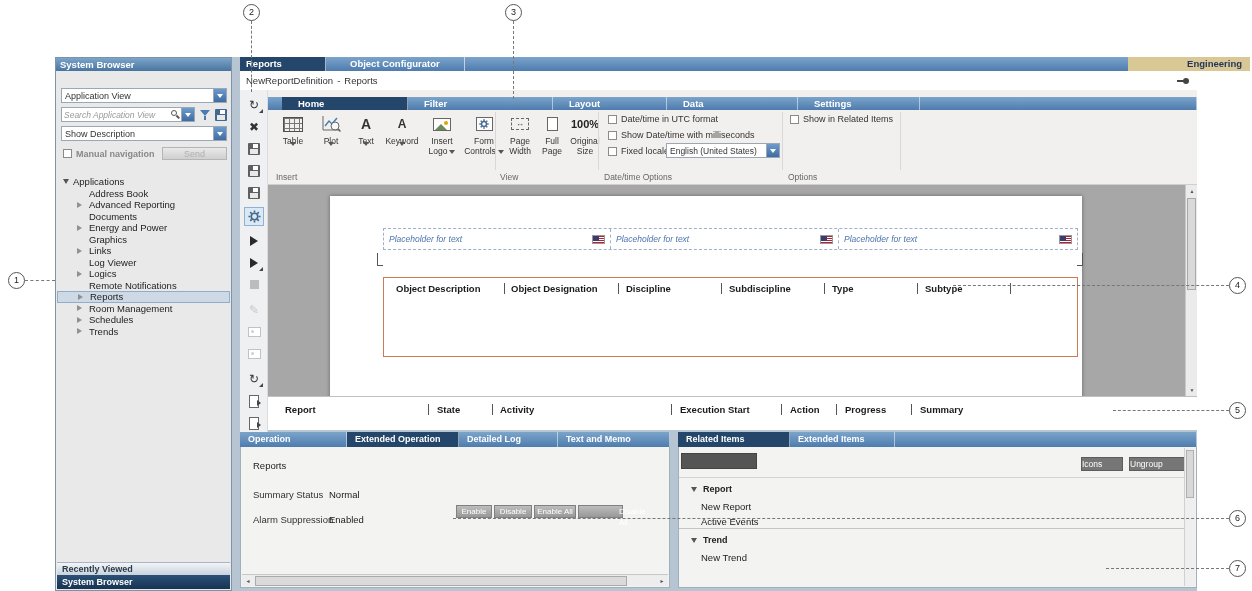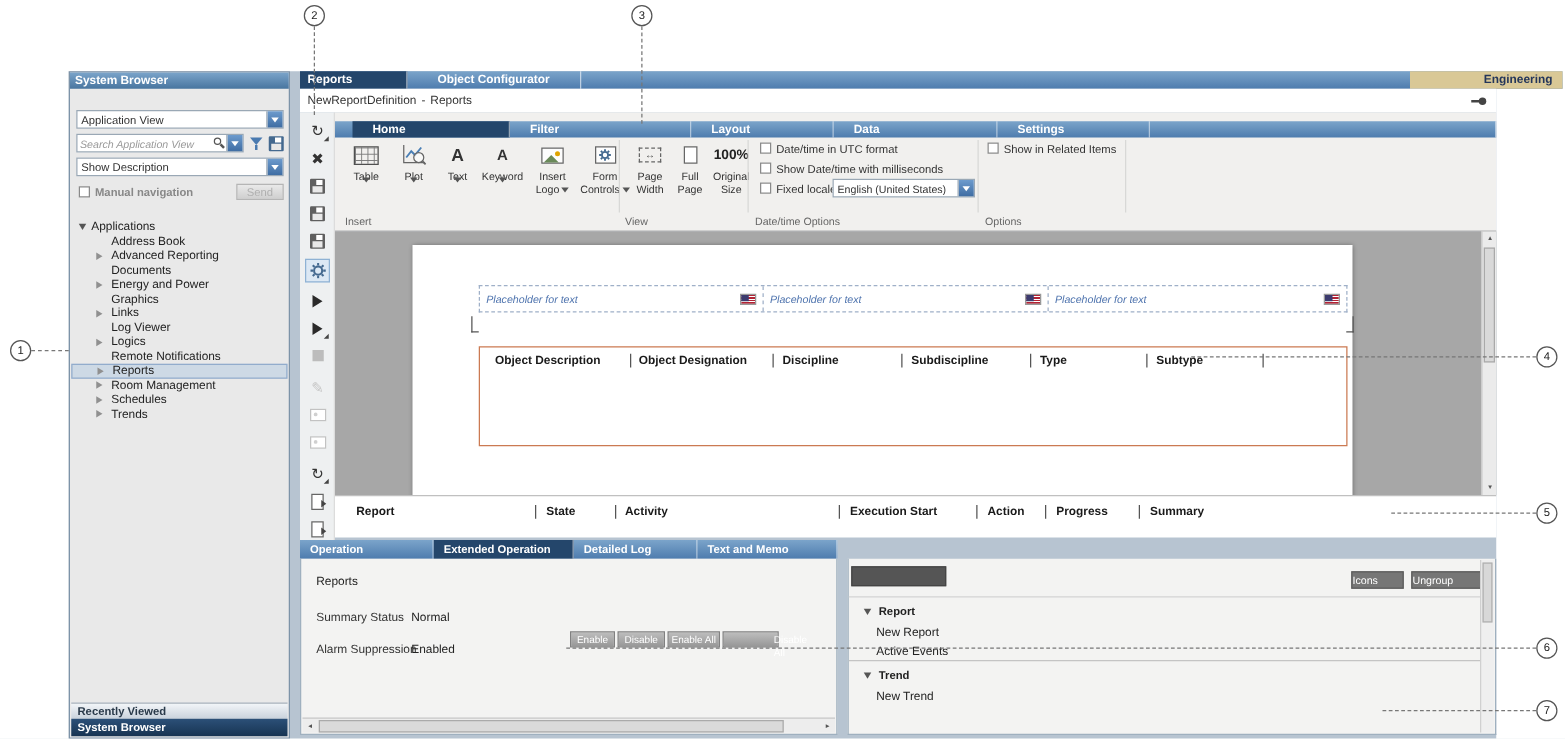--- a/index.html
+++ b/index.html
@@ -34,21 +34,21 @@
   .funnel { width: 12px; height: 12px; flex: none; display: flex; flex-direction: column; align-items: center; padding-top: 1px; }
   .funnel-top { width: 0; height: 0; border-left: 5px solid transparent; border-right: 5px solid transparent; border-top: 6px solid #4a7ab0; }
   .funnel-stem { width: 2px; height: 4px; background: #4a7ab0; }
   .floppy { position: relative; width: 12px; height: 12px; background: #5f5f5f; border-radius: 1px; flex: none; }
   .floppy-blue { background: #44698f; }
   .f-top { position: absolute; top: 1px; right: 2px; width: 5px; height: 4px; background: #fff; }
   .f-bottom { position: absolute; bottom: 1px; left: 2px; width: 8px; height: 5px; background: #e8e8e8; }
   .sb-manual-row { position: absolute; left: 7px; top: 89px; width: 164px; display: flex; align-items: center; gap: 4px; }
   .cb { width: 9px; height: 9px; background: #fff; border: 1px solid #8a8a8a; flex: none; }
   .sb-manual-label { color: #888; font-size: 9px; font-weight: bold; }
-  .send-btn { margin-left: auto; width: 38px; height: 13px; line-height: 12px; text-align: center;
+  .send-btn { margin-left: auto; width: 65px; height: 13px; line-height: 12px; text-align: center;
               background: linear-gradient(#e9e9e9, #cfcfcf); border: 1px solid #b5b5b5; color: #b0b0b0; font-size: 9px; }
   .tree { position: absolute; left: 1px; right: 1px; top: 118px; font-size: 9.5px; }
   .tree-row { height: 11.5px; display: flex; align-items: center; }
   .tree-root { padding-left: 6px; gap: 4px; }
   .tree-item { padding-left: 20px; }
   .arrow-slot { width: 12px; display: flex; align-items: center; flex: none; }
   .tri-down-dark { width: 0; height: 0; border-left: 3.5px solid transparent; border-right: 3.5px solid transparent; border-top: 5px solid #555; }
   .tri-right-gray { width: 0; height: 0; border-top: 3.5px solid transparent; border-bottom: 3.5px solid transparent; border-left: 5px solid #909090; }
   .tree-item.selected { background: #cdd9e5; border: 1px solid #92accc; }
   .sb-recent { position: absolute; left: 1px; right: 1px; bottom: 15px; height: 13px; line-height: 12px; padding-left: 5px;
@@ -122,21 +122,21 @@
   .letterA-small { font-size: 12px; }
   .logo-ico { position: relative; width: 18px; height: 13px; border: 1px solid #666; background: #fdfdfd; }
   .logo-sun { position: absolute; right: 2px; top: 2px; width: 4px; height: 4px; border-radius: 50%; background: #e0a400; }
   .logo-mtn { position: absolute; left: 1px; bottom: 0; width: 0; height: 0;
               border-left: 6px solid transparent; border-right: 6px solid transparent; border-bottom: 6px solid #6a8a5a; }
   .form-ico { width: 17px; height: 14px; border: 1px solid #666; background: #fdfdfd; display: flex; align-items: center; justify-content: center; }
   .pw-ico { width: 18px; height: 12px; border: 1px dashed #666; display: flex; align-items: center; justify-content: center;
             font-size: 8px; color: #444; line-height: 1; }
   .fp-ico { width: 11px; height: 14px; border: 1px solid #666; background: #fff; }
   .orig-val { font-size: 11px; font-weight: bold; color: #222; line-height: 1; }
-  .chk-row { position: absolute; display: flex; align-items: flex-start; gap: 4px; font-size: 9px; color: #333; white-space: nowrap; }
+  .chk-row { position: absolute; display: flex; align-items: flex-end; gap: 4px; font-size: 9px; color: #333; white-space: nowrap; }
   .chk-utc { left: 340px; top: 4px; } .chk-ms { left: 340px; top: 20px; } .chk-locale { left: 340px; top: 36px; }
   .chk-related { left: 522px; top: 4px; }
   .locale-combo { position: absolute; left: 398px; top: 33px; width: 114px; height: 15px; background: #fff;
                   border: 1px solid #9aa8b5; display: flex; align-items: center; }
   .locale-text { flex: 1; font-size: 8.5px; padding-left: 3px; color: #333; white-space: nowrap; overflow: hidden; }
 
   
   .canvas { position: absolute; left: 268px; top: 185px; width: 929px; height: 211px; background: #a7a7a7; overflow: hidden; }
   .page { position: absolute; left: 62px; top: 11px; width: 752px; height: 205px; background: #fff; box-shadow: 0 0 4px rgba(0,0,0,0.4); }
   .ph-band { position: absolute; left: 53px; top: 32px; width: 695px; height: 22px; border: 1px dashed #9fb0c8; display: flex; }
@@ -647,20 +647,25 @@
       <div class="op-btn ob4">Disable All</div>
       <div class="op-hscroll">
         <div class="hs-btn hs-left">◄</div>
         <div class="hs-thumb"></div>
         <div class="hs-btn hs-right">►</div>
       </div>
     </div>
   </div>
 
   <div class="rel-panel">
+    <div class="panel-tabs">
+      <div class="ptab pt-rel ptab-sel">Related Items</div>
+      <div class="ptab pt-exit">Extended Items</div>
+      <div class="ptab pt-fill"></div>
+    </div>
     <div class="panel-content">
       <div class="rel-filter"></div>
       <div class="rel-btn rbt1">Icons</div>
       <div class="rel-btn rbt2">Ungroup</div>
       <div class="rel-sep rs1"></div>
       <div class="rel-group rg1">
         <span class="tri-down-dark"></span>
         <span>Report</span>
       </div>
       <div class="rel-item ri1">New Report</div>

